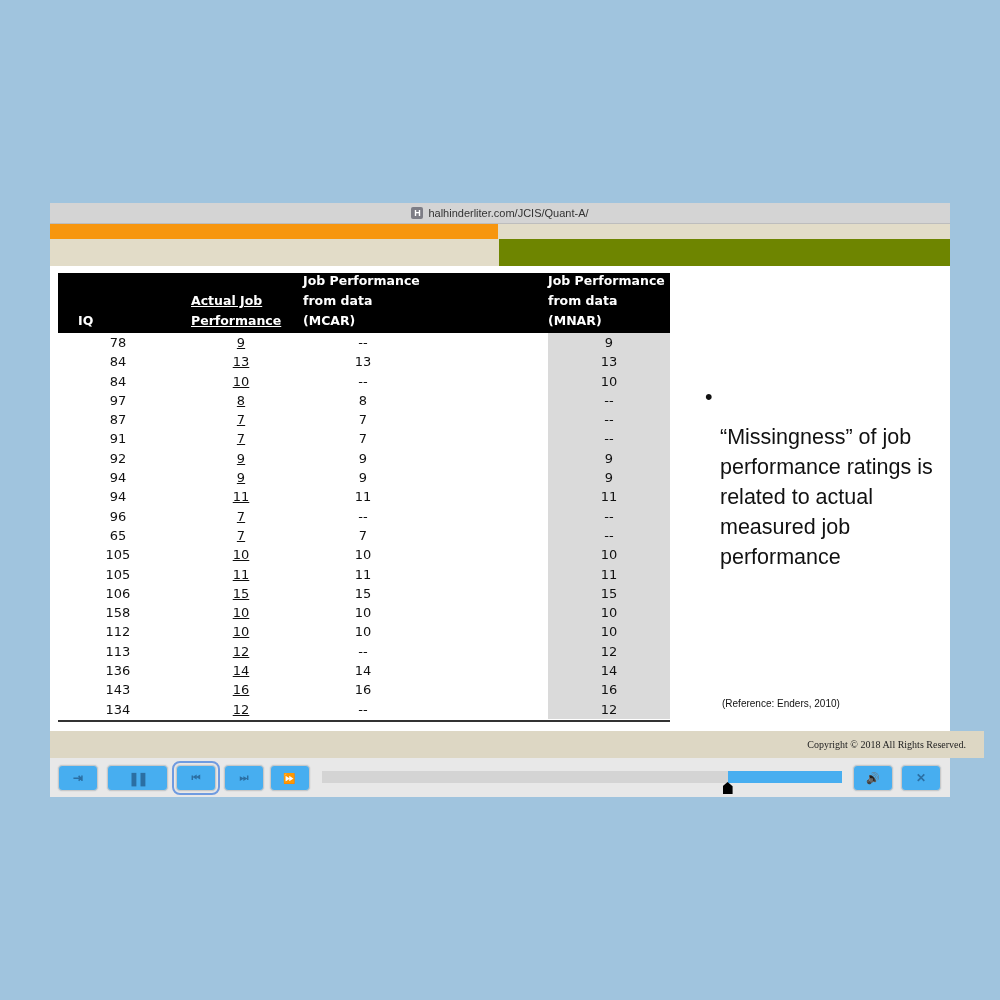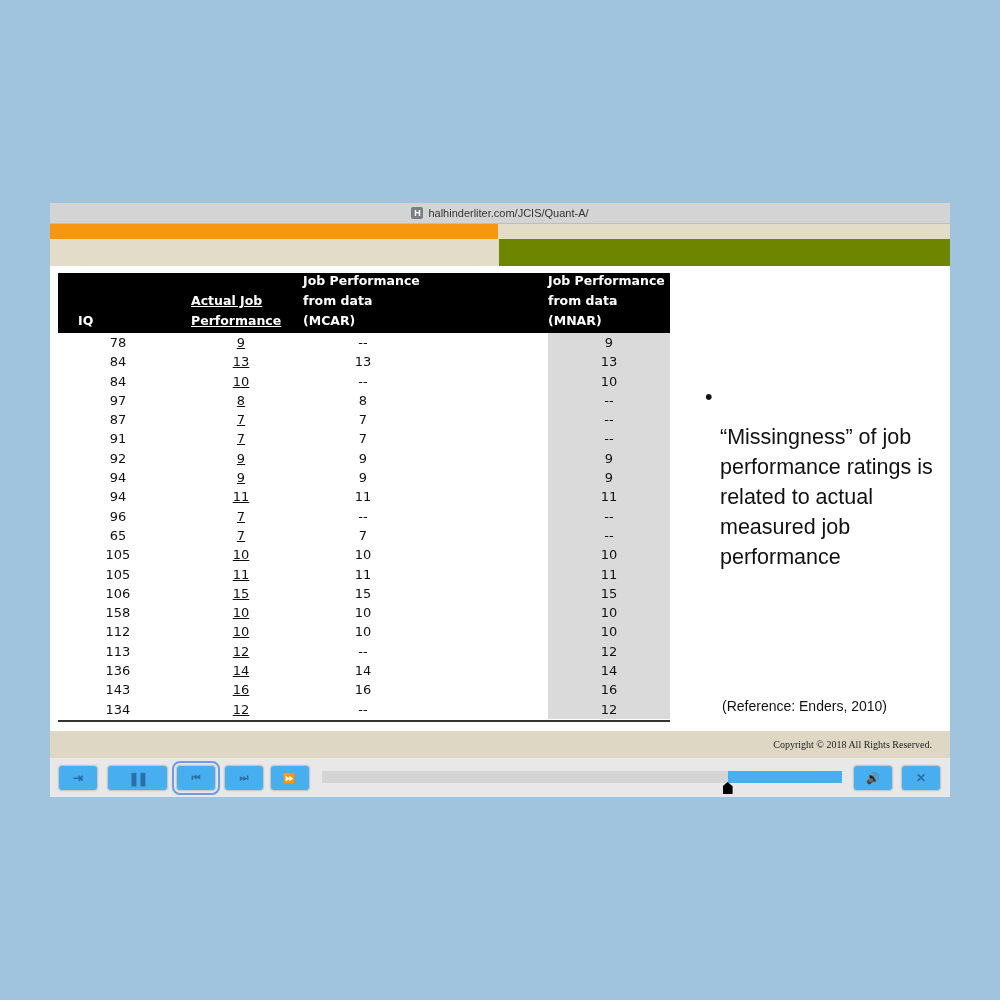--- a/index.html
+++ b/index.html
@@ -19,22 +19,22 @@
   .trow span { position:absolute; text-align:center; }
   .greycol { position:absolute; left:490px; top:60px; width:122px; bottom:2px; background:#dadada; }
   .tbottom { position:absolute; left:0; width:612px; height:1.5px; background:#333; }
   .c0 { left:20px; width:80px; }
   .c1 { left:133px; width:100px;text-decoration:underline; }
   .c2 { left:245px; width:120px; }
   .c3 { left:490px; width:122px; }
   .bullet { position:absolute; left:655px; top:116px; width:240px; font-size:21.5px; line-height:30px; color:#111; }
   .bullet .dot { position:absolute; left:0; top:0; }
   .bullet .txt { padding-left:15px; display:block;margin-top:40px; }
-  .reference { position:absolute; left:672px; top:432px; font-size:14px; color:#111; }
-  .footer { position:absolute; top:528px; left:0; width:900px; height:27px; background:#ddd7c4; }
+  .reference { position:absolute; left:672px; top:432px; font-size:10px; color:#111; }
+  .footer { position:absolute; top:528px; left:0; width:900px; height:27px; background:#ddd7c4;padding-left:34px; }
   .copyright { position:absolute; right:18px; top:8px; font-family:"Liberation Serif", serif; font-size:10px; color:#222; }
   .controls { position:absolute; top:555px; left:0; width:900px; height:39px; background:#e8e8e8; }
   .btn { position:absolute; top:7px; height:24px; background:#47aef0; border:1px solid #c8c8c8; border-radius:4px; box-shadow:0 0 0 1px #e0e0e0; color:#2b6fa3; display:flex; align-items:center; justify-content:center; font-size:12px; font-weight:bold; }
   .btn.selected { outline:2px solid #6f9be0; outline-offset:2px; }
   .track { position:absolute; left:272px; top:13px; width:520px; height:12px; background:#d4d4d4; }
   .track .fill { position:absolute; top:0; height:12px; background:#47aef0; }
   .thumb { position:absolute; top:24px; width:10px; height:12px; background:#000; clip-path:polygon(50% 0, 100% 35%, 100% 100%, 0 100%, 0 35%); }
 </style>
 </head>
 <body>

